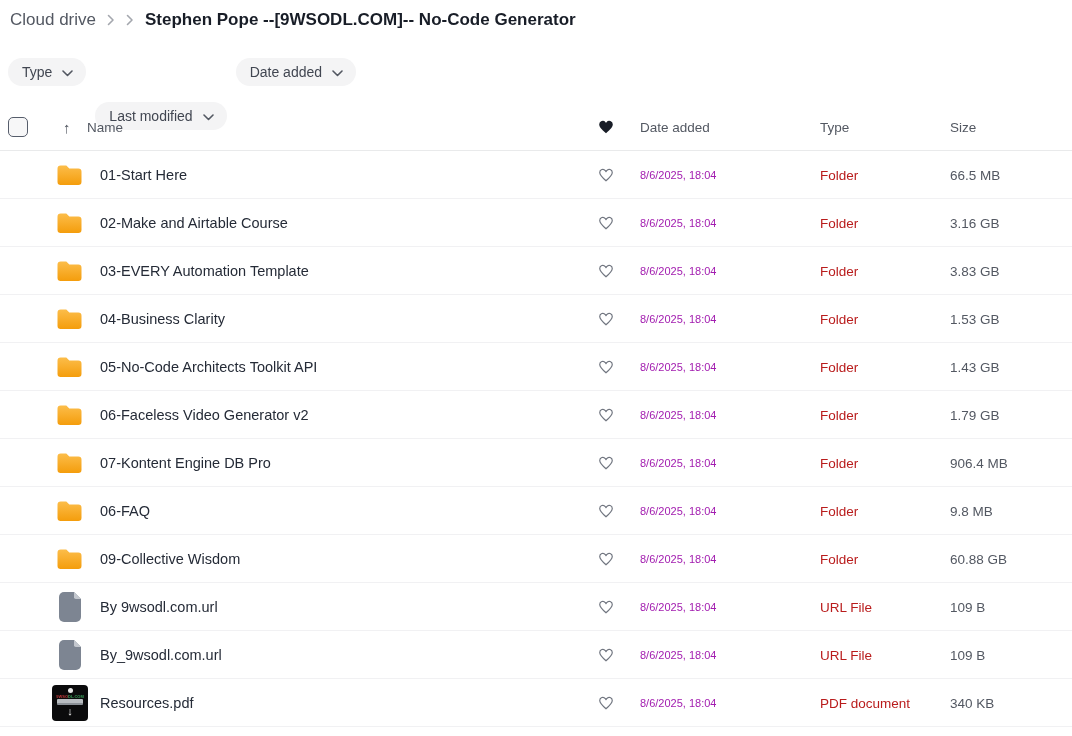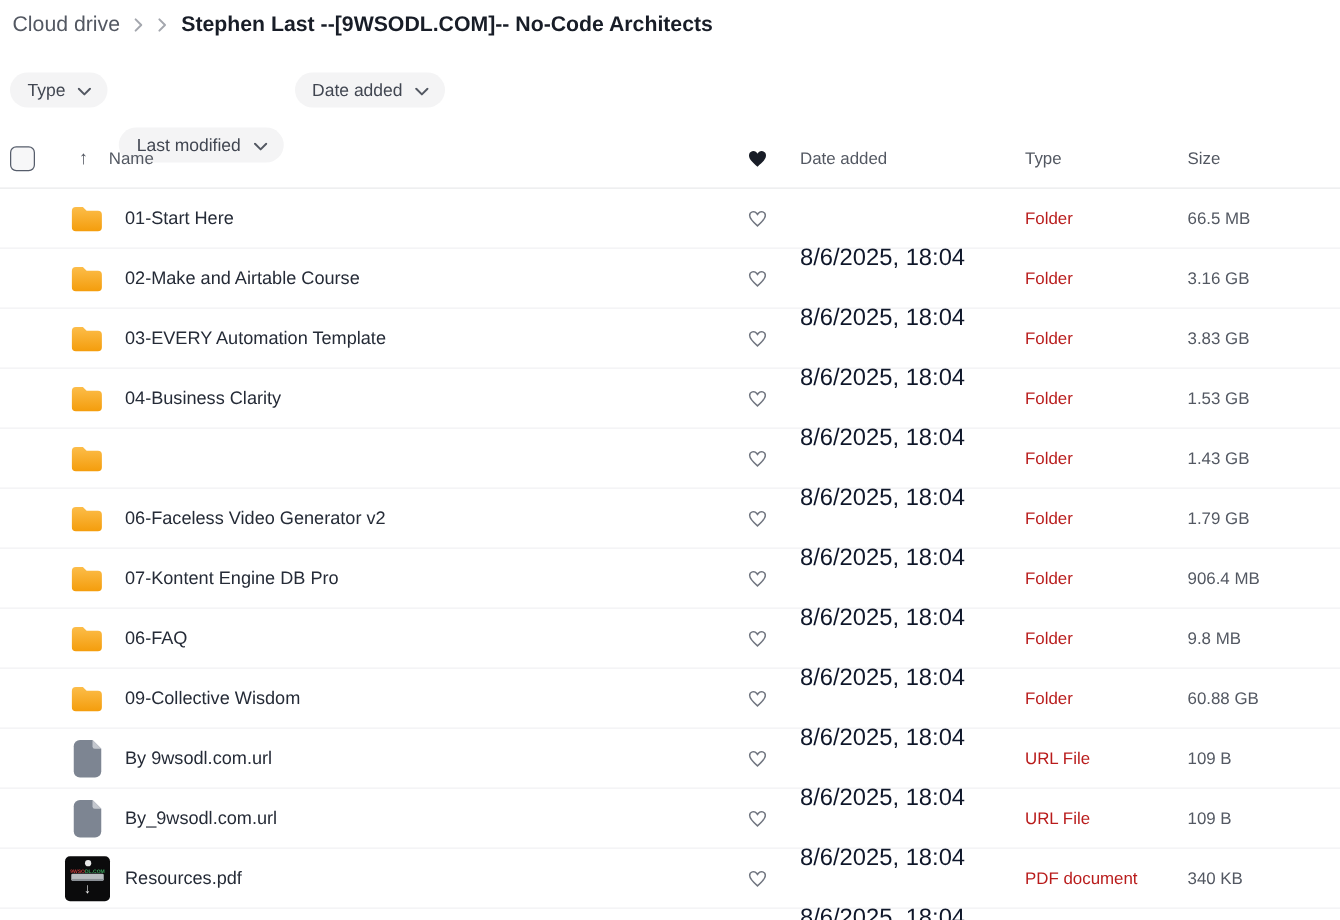--- a/index.html
+++ b/index.html
@@ -30,21 +30,21 @@
   .h-name  { left:87px; }
   .h-heart { left:598px; display:flex; }
   .h-date  { left:640px; }
   .h-type  { left:820px; }
   .h-size  { left:950px; }
 
   .row { position:relative; height:48px; border-bottom:1px solid #f1f1f3; cursor:pointer; }
   .c-icon { left:56px; display:flex; align-items:center; }
   .c-name { left:100px; font-size:14.5px; color:#252b37; }
   .c-heart{ left:598px; display:flex; cursor:pointer; }
-  .c-date { left:640px; font-size:19px; color:#0f172a;margin-top:32px; }
+  .c-date { left:640px; font-size:11px; color:#a21caf; }
   .c-type { left:820px; font-size:13.5px; color:#b91c1c; }
   .c-size { left:950px; font-size:13.5px; color:#535862; }
 
   
   .folder-icon svg { display:block; }
   .urlfile-icon svg { display:block; }
   .pdf-thumb { width:36px; height:36px; margin-left:-4px; background:#0b0b0c;
                border-radius:4px; display:flex; flex-direction:column;
                align-items:center; overflow:hidden; }
   .pdf-dot { width:5px; height:5px; border-radius:50%; background:#e8e8e8; margin-top:3px; }
@@ -64,21 +64,21 @@
   <span class="crumb-sep">
     <svg width="8" height="12" viewBox="0 0 8 12">
         <path d="M1.5 1.5 L6 6 L1.5 10.5" fill="none" stroke="#a4a7ae" stroke-width="1.6" stroke-linecap="round" stroke-linejoin="round"></path>
       </svg>
   </span>
   <span class="crumb-sep">
     <svg width="8" height="12" viewBox="0 0 8 12">
         <path d="M1.5 1.5 L6 6 L1.5 10.5" fill="none" stroke="#a4a7ae" stroke-width="1.6" stroke-linecap="round" stroke-linejoin="round"></path>
       </svg>
   </span>
-  <span class="crumb current">Stephen Last --[9WSODL.COM]-- No-Code Architects</span>
+  <span class="crumb current">Stephen Pope --[9WSODL.COM]-- No-Code Generator</span>
 </nav>
 
 <div class="filters">
   <button class="chip" style="border:none;">
     <span>Type</span>
     <span>
       <svg width="11" height="7" viewBox="0 0 11 7">
           <path d="M1 1 L5.5 5.5 L10 1" fill="none" stroke="#535862" stroke-width="1.6" stroke-linecap="round" stroke-linejoin="round"></path>
         </svg>
     </span>
@@ -228,20 +228,21 @@
             <linearGradient id="fg" x1="0" y1="0" x2="0" y2="1">
               <stop offset="0" stop-color="#FCBD4A"></stop>
                   <stop offset="1" stop-color="#F49D0C"></stop>
             </linearGradient>
           </defs>
           <path d="M1.5 5.2 a3.2 3.2 0 0 1 3.2-3.2 h5.6 l3 3.1 h9 a3.2 3.2 0 0 1 3.2 3.2 v10 a3.2 3.2 0 0 1 -3.2 3.2 H4.7 a3.2 3.2 0 0 1 -3.2-3.2 z" fill="url(#fg)"></path>
         </svg>
       </span>
 
     </span>
+    <span class="vc c-name">05-No-Code Architects Toolkit API</span>
     <span class="vc c-heart">
       <svg width="16" height="15" viewBox="0 0 24 22">
             <path d="M12 19.6 C5.6 14 2.6 10.6 2.6 7.2 a4.6 4.6 0 0 1 8.3-2.8 L12 5.9 l1.1-1.5 a4.6 4.6 0 0 1 8.3 2.8 c0 3.4-3 6.8-9.4 12.4 z" fill="none" stroke="#717680" stroke-width="1.8"></path>
           </svg>
     </span>
     <span class="vc c-date">8/6/2025, 18:04</span>
     <span class="vc c-type">Folder</span>
     <span class="vc c-size">1.43 GB</span>
   </div>
 

